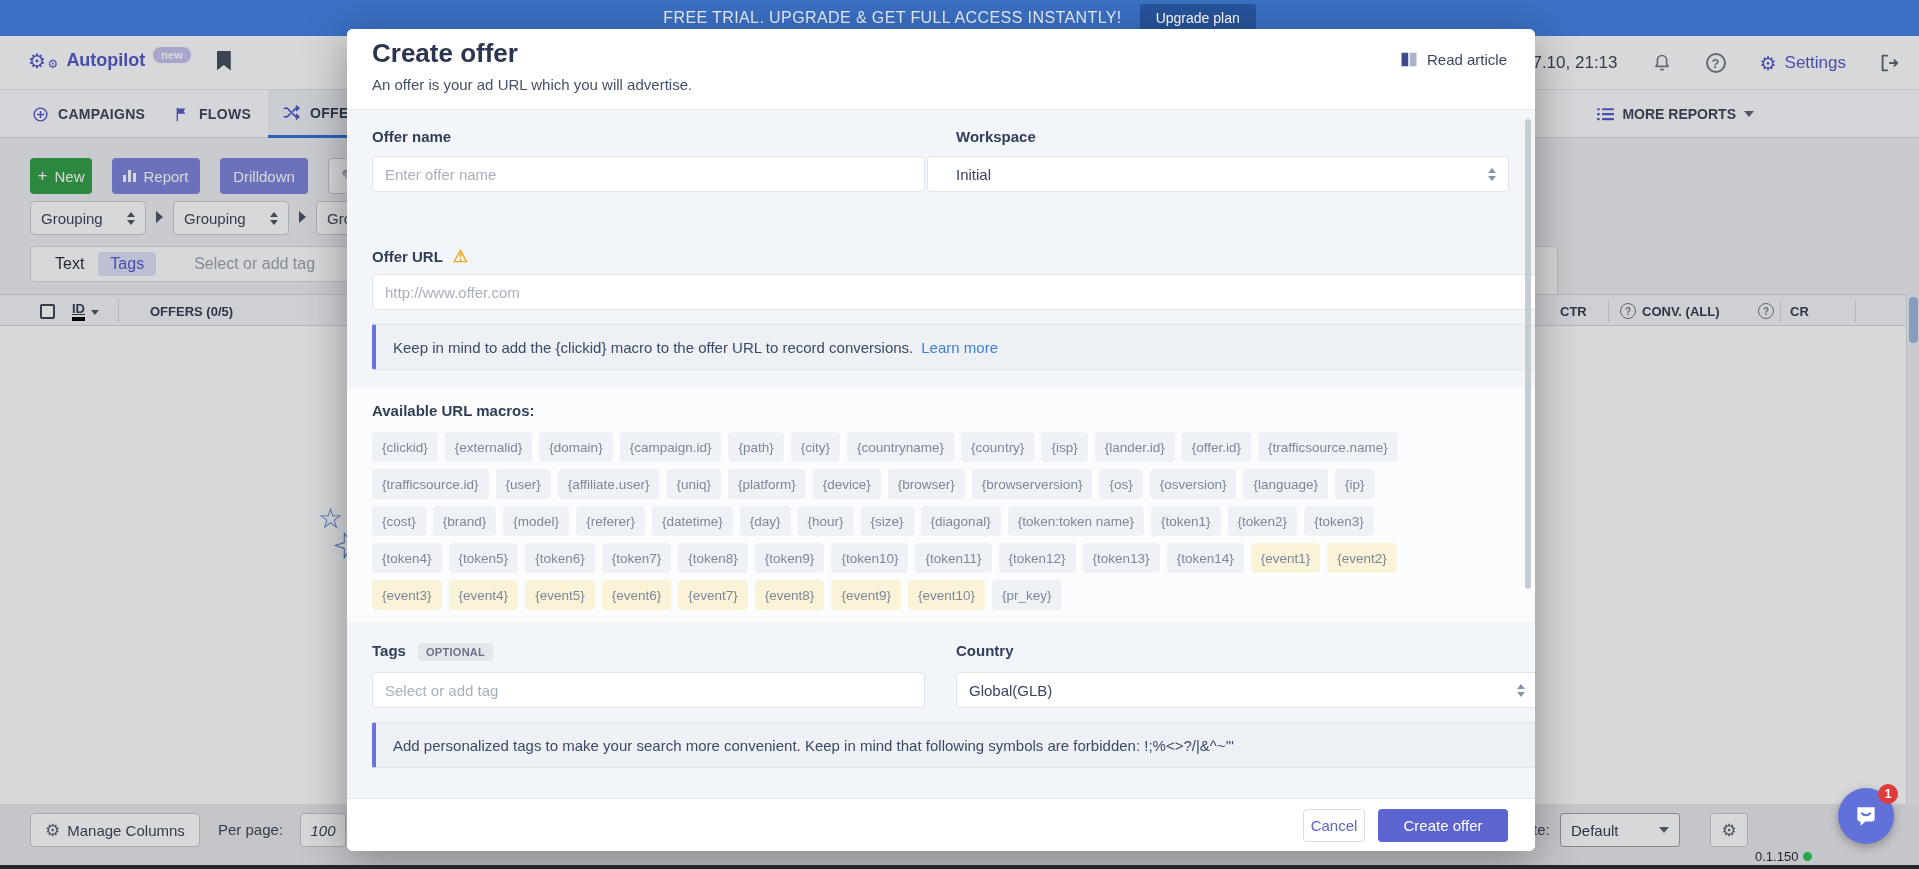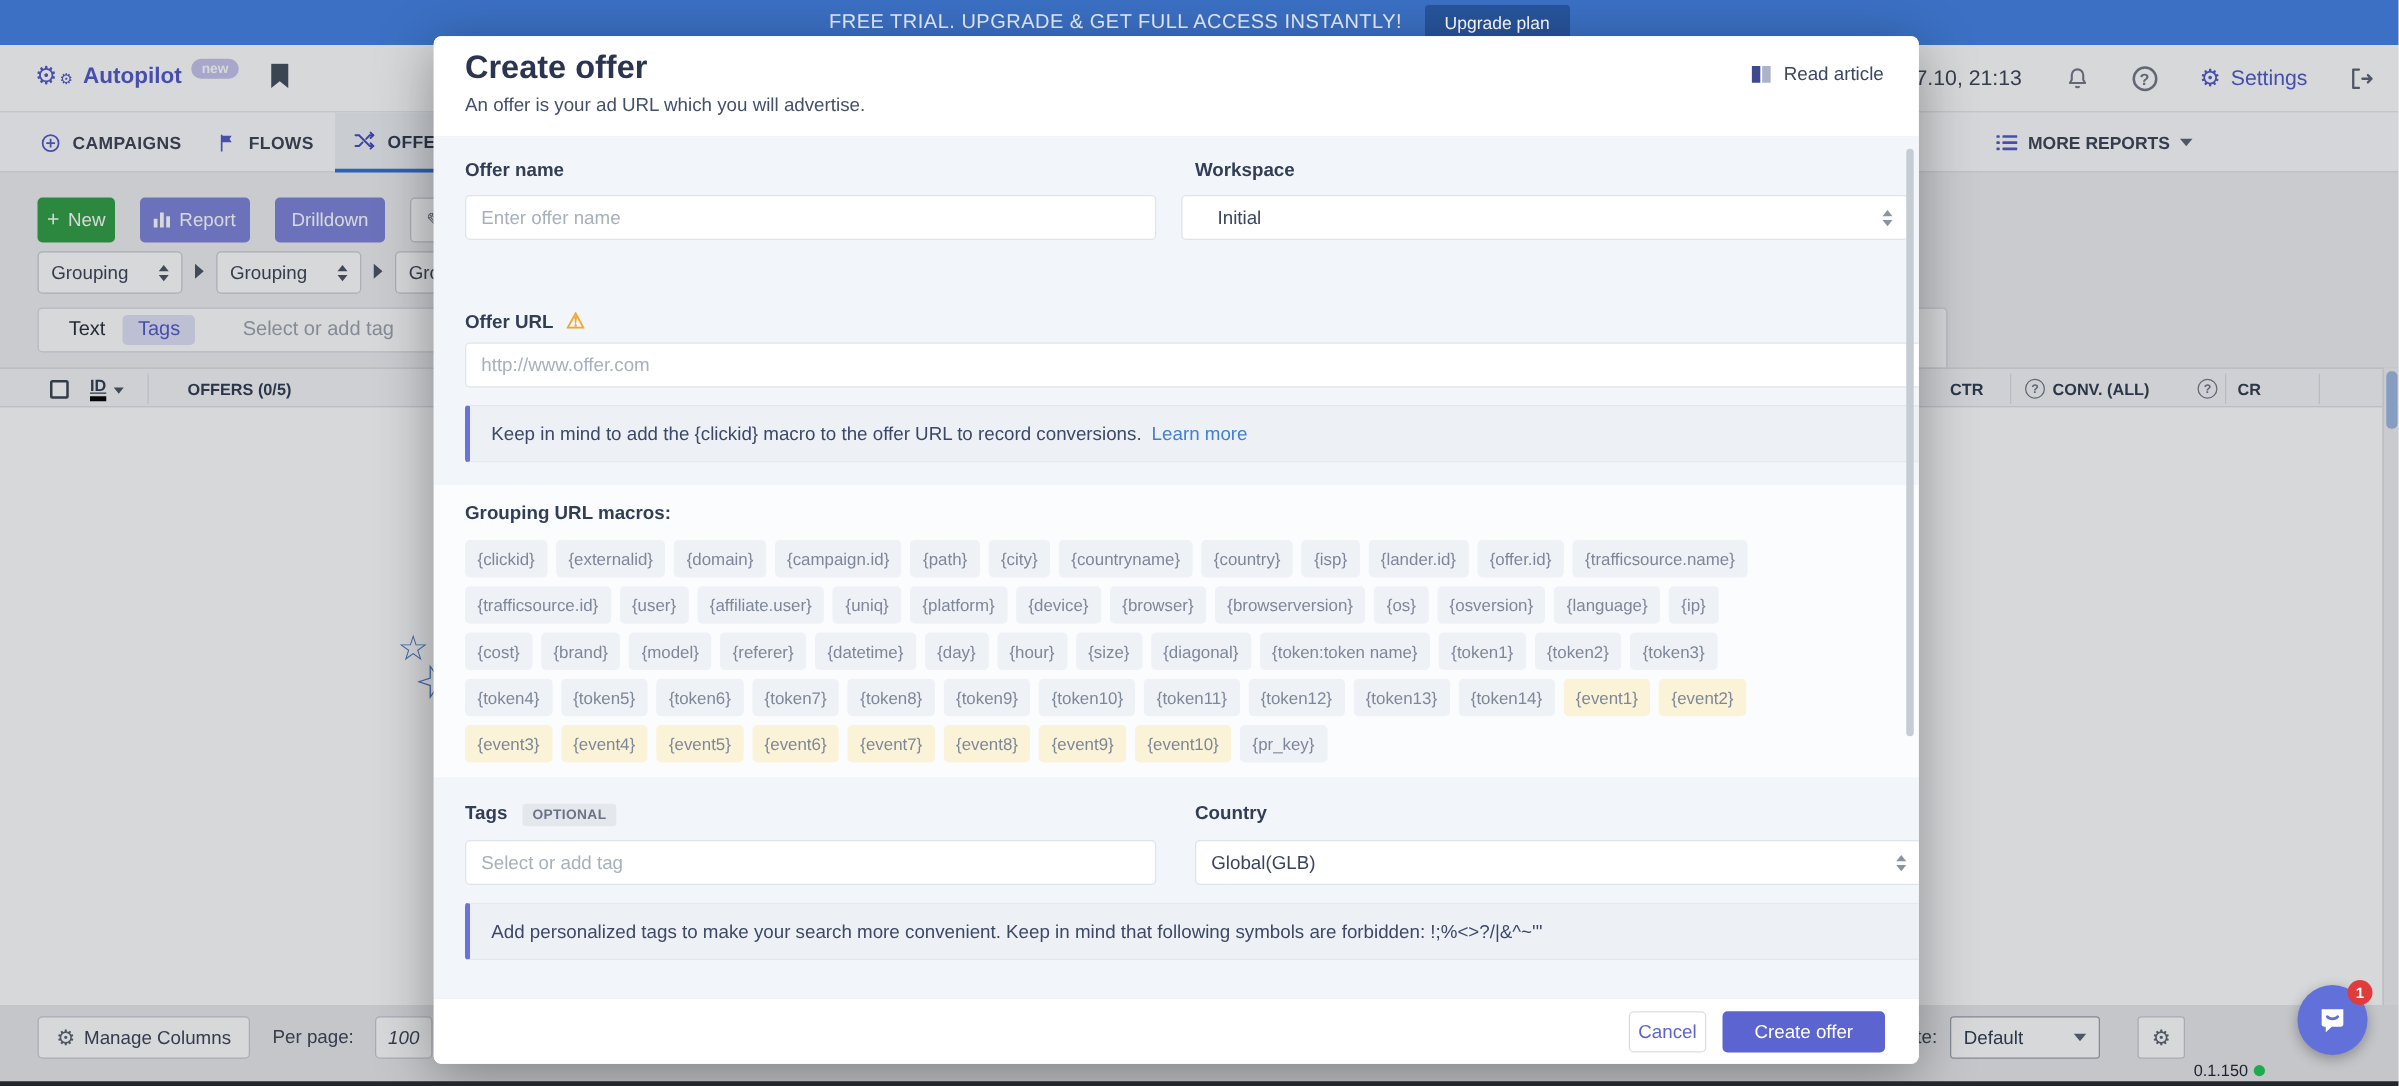--- a/index.html
+++ b/index.html
@@ -325,37 +325,37 @@
         <span>Read article</span>
       </div>
     </div>
 
     <div class="modal-content">
 
       <div class="sec sec1">
         <span class="flabel" style="left:25px; top:18px;">Offer name</span>
         <input class="finput" style="left: 25px; top: 46px; width: 553px;" placeholder="Enter offer name">
         <span class="flabel" style="left:609px; top:18px;">Workspace</span>
-        <div class="fselect" style="left:598px; top:46px; width:582px;padding-left:28px;">
+        <div class="fselect" style="left:580px; top:46px; width:582px;padding-left:28px;">
           <span>Initial</span>
           <span class="stepper lite">
               <span class="tri-up"></span>
               <span class="tri-dn"></span>
             </span>
         </div>
         <span class="flabel" style="left:25px; top:136px;"><span>Offer URL</span><span class="warn">⚠</span></span>
         <input class="finput" style="left: 25px; top: 164px; width: 1166px;" placeholder="http://www.offer.com">
         <div class="note" style="left:25px; top:214px; width:1166px;">
           <span>Keep in mind to add the {clickid} macro to the offer URL to record conversions.</span>
           <a>Learn more</a>
         </div>
       </div>
 
       <div class="sec sec2">
-        <span class="flabel" style="left:25px; top:14px;">Grouping URL macros:</span>
+        <span class="flabel" style="left:25px; top:14px;">Available URL macros:</span>
         <div class="chip-row" style="top:44px;">
             <span class="chip">{clickid}</span>
             <span class="chip">{externalid}</span>
             <span class="chip">{domain}</span>
             <span class="chip">{campaign.id}</span>
             <span class="chip">{path}</span>
             <span class="chip">{city}</span>
             <span class="chip">{countryname}</span>
             <span class="chip">{country}</span>
             <span class="chip">{isp}</span>

